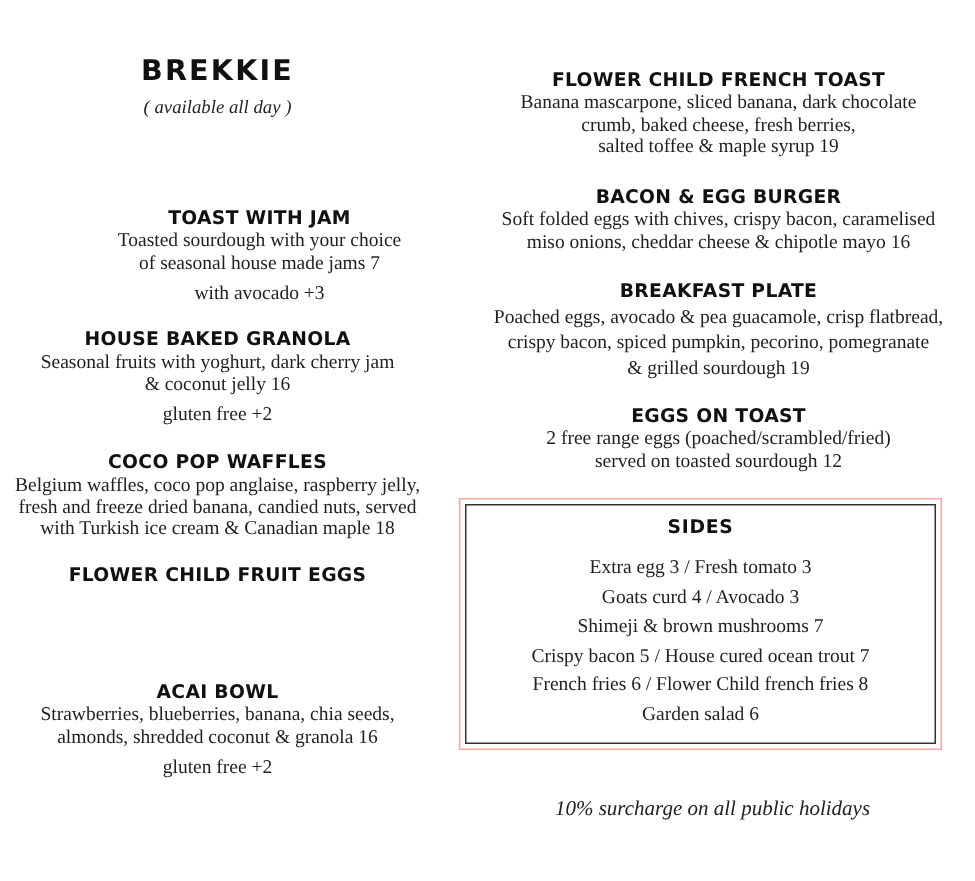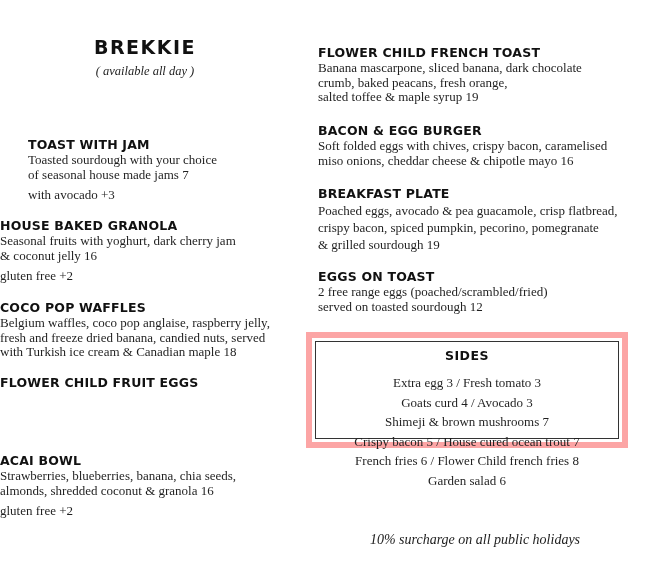--- a/index.html
+++ b/index.html
@@ -12,31 +12,31 @@
   .brand-title {
     position: absolute; left: 0; width: 290px; top: 36px; text-align: center;
     font-family: "DejaVu Sans", "Liberation Sans", sans-serif; font-weight: bold;
     font-size: 19px; letter-spacing: 1.5px; color: #111;
   }
   .brand-sub {
     position: absolute; left: 0; width: 290px; top: 64px; text-align: center;
     font-style: italic; font-size: 12.5px; color: #222;
   }
 
-  .item { position: absolute; text-align: left; }
+  .item { position: absolute; text-align: center; }
   .item h3 {
     margin: 0; font-family: "DejaVu Sans", "Liberation Sans", sans-serif; font-weight: bold;
     font-size: 12.5px; letter-spacing: 0.2px; color: #111; line-height: 17px;
   }
   .item .desc { font-size: 13px; line-height: 14.6px; color: #1f1f1f; }
   .item .extra { font-size: 13px; line-height: 14px; color: #1f1f1f; margin-top: 6px; }
 
   .sides-box {
-    position: absolute; left: 306px; top: 332px; width: 322px; height: 116px;
-    border: 6px solid #fca5a5; box-sizing: border-box;
+    position: absolute; left: 306px; top: 332px; width: 322px; height: 168px;
+    border: 1px solid #fca5a5; box-sizing: border-box;
   }
   .sides-inner {
     position: absolute; left: 3px; top: 3px; right: 3px; bottom: 3px;
     border: 1px solid #333;
   }
   .sides-title {
     position: absolute; left: 0; right: 0; top: 10px; text-align: center;
     font-family: "DejaVu Sans", "Liberation Sans", sans-serif; font-weight: bold;
     font-size: 12.5px; letter-spacing: 0.5px; color: #111;
   }
@@ -91,21 +91,21 @@
     <div>Strawberries, blueberries, banana, chia seeds,</div>
     <div>almonds, shredded coconut &amp; granola  16</div>
   </div>
   <div class="extra">gluten free +2</div>
 </div>
 
 <div class="item" style="left:318px;width:322px;top:44px;">
   <h3>FLOWER CHILD FRENCH TOAST</h3>
   <div class="desc">
     <div>Banana mascarpone, sliced banana, dark chocolate</div>
-    <div>crumb, baked peacans, fresh orange,</div>
+    <div>crumb, baked cheese, fresh berries,</div>
     <div>salted toffee &amp; maple syrup 19</div>
   </div>
 </div>
 
 <div class="item" style="left:318px;width:322px;top:122px;">
   <h3>BACON &amp; EGG BURGER</h3>
   <div class="desc">
     <div>Soft folded eggs with chives, crispy bacon, caramelised</div>
     <div>miso onions, cheddar cheese &amp; chipotle mayo  16</div>
   </div>

